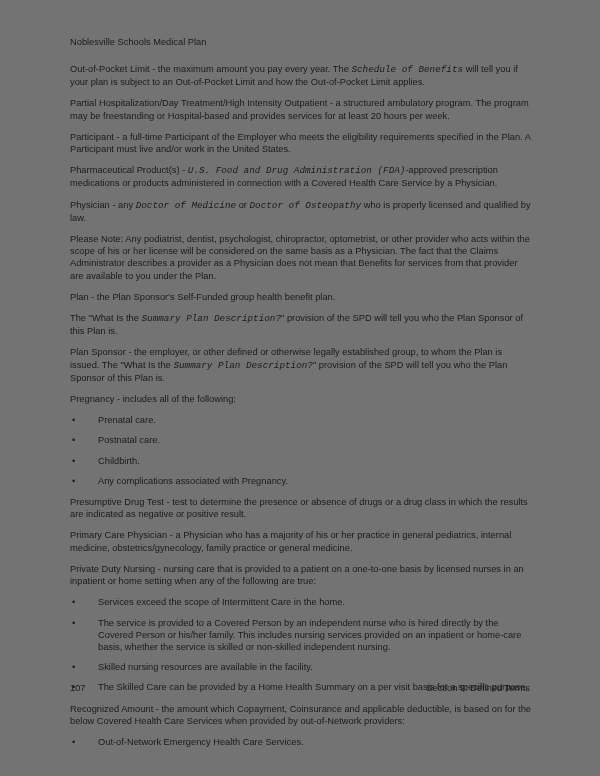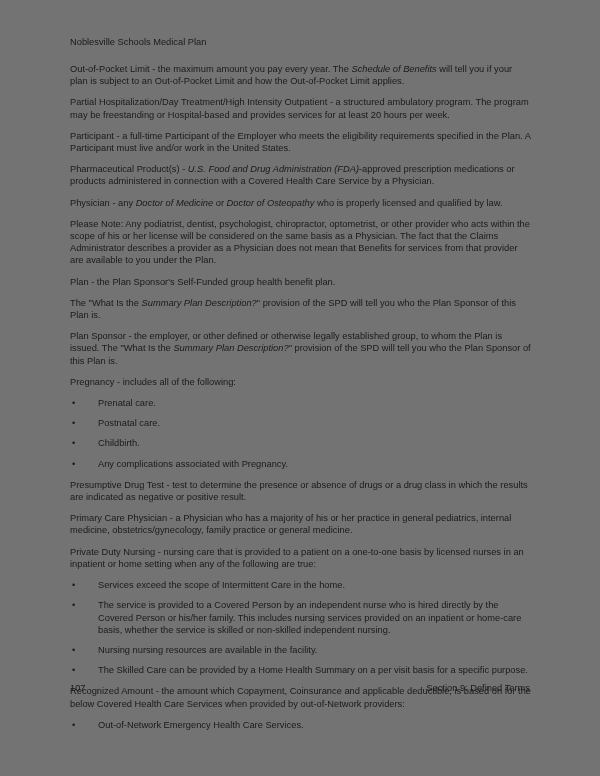--- a/index.html
+++ b/index.html
@@ -45,20 +45,21 @@
     color: #1a1a1a;
   }
   p.para:last-child {
     margin-bottom: 0;
   }
   .term {
     font-weight: normal;
   }
   .ital {
     font-style: italic;
+    font-family: Liberation Mono, monospace;
   }
   ul.bullets {
     list-style: none;
     margin: 0 0 9px 0;
     padding: 0;
   }
   ul.bullets li {
     position: relative;
     margin: 0 0 8px 0;
     padding-left: 28px;
@@ -131,21 +132,21 @@
 
     <p class="para"><span class="term">Presumptive Drug Test</span><span> - test to determine the presence or absence of drugs or a drug class in which the results are indicated as negative or positive result.</span></p>
 
     <p class="para"><span class="term">Primary Care Physician</span><span> - a Physician who has a majority of his or her practice in general pediatrics, internal medicine, obstetrics/gynecology, family practice or general medicine.</span></p>
 
     <p class="para"><span class="term">Private Duty Nursing</span><span> - nursing care that is provided to a patient on a one-to-one basis by licensed nurses in an inpatient or home setting when any of the following are true:</span></p>
 
     <ul class="bullets">
       <li><span class="dot">•</span><span>Services exceed the scope of Intermittent Care in the home.</span></li>
       <li><span class="dot">•</span><span>The service is provided to a Covered Person by an independent nurse who is hired directly by the Covered Person or his/her family. This includes nursing services provided on an inpatient or home-care basis, whether the service is skilled or non-skilled independent nursing.</span></li>
-      <li><span class="dot">•</span><span>Nursing nursing resources are available in the facility.</span></li>
+      <li><span class="dot">•</span><span>Skilled nursing resources are available in the facility.</span></li>
       <li><span class="dot">•</span><span>The Skilled Care can be provided by a Home Health Summary on a per visit basis for a specific purpose.</span></li>
     </ul>
 
     <p class="para"><span class="term">Recognized Amount</span><span> - the amount which Copayment, Coinsurance and applicable deductible, is based on for the below Covered Health Care Services when provided by out-of-Network providers:</span></p>
 
     <ul class="bullets">
       <li><span class="dot">•</span><span>Out-of-Network Emergency Health Care Services.</span></li>
     </ul>
 
   </div>

